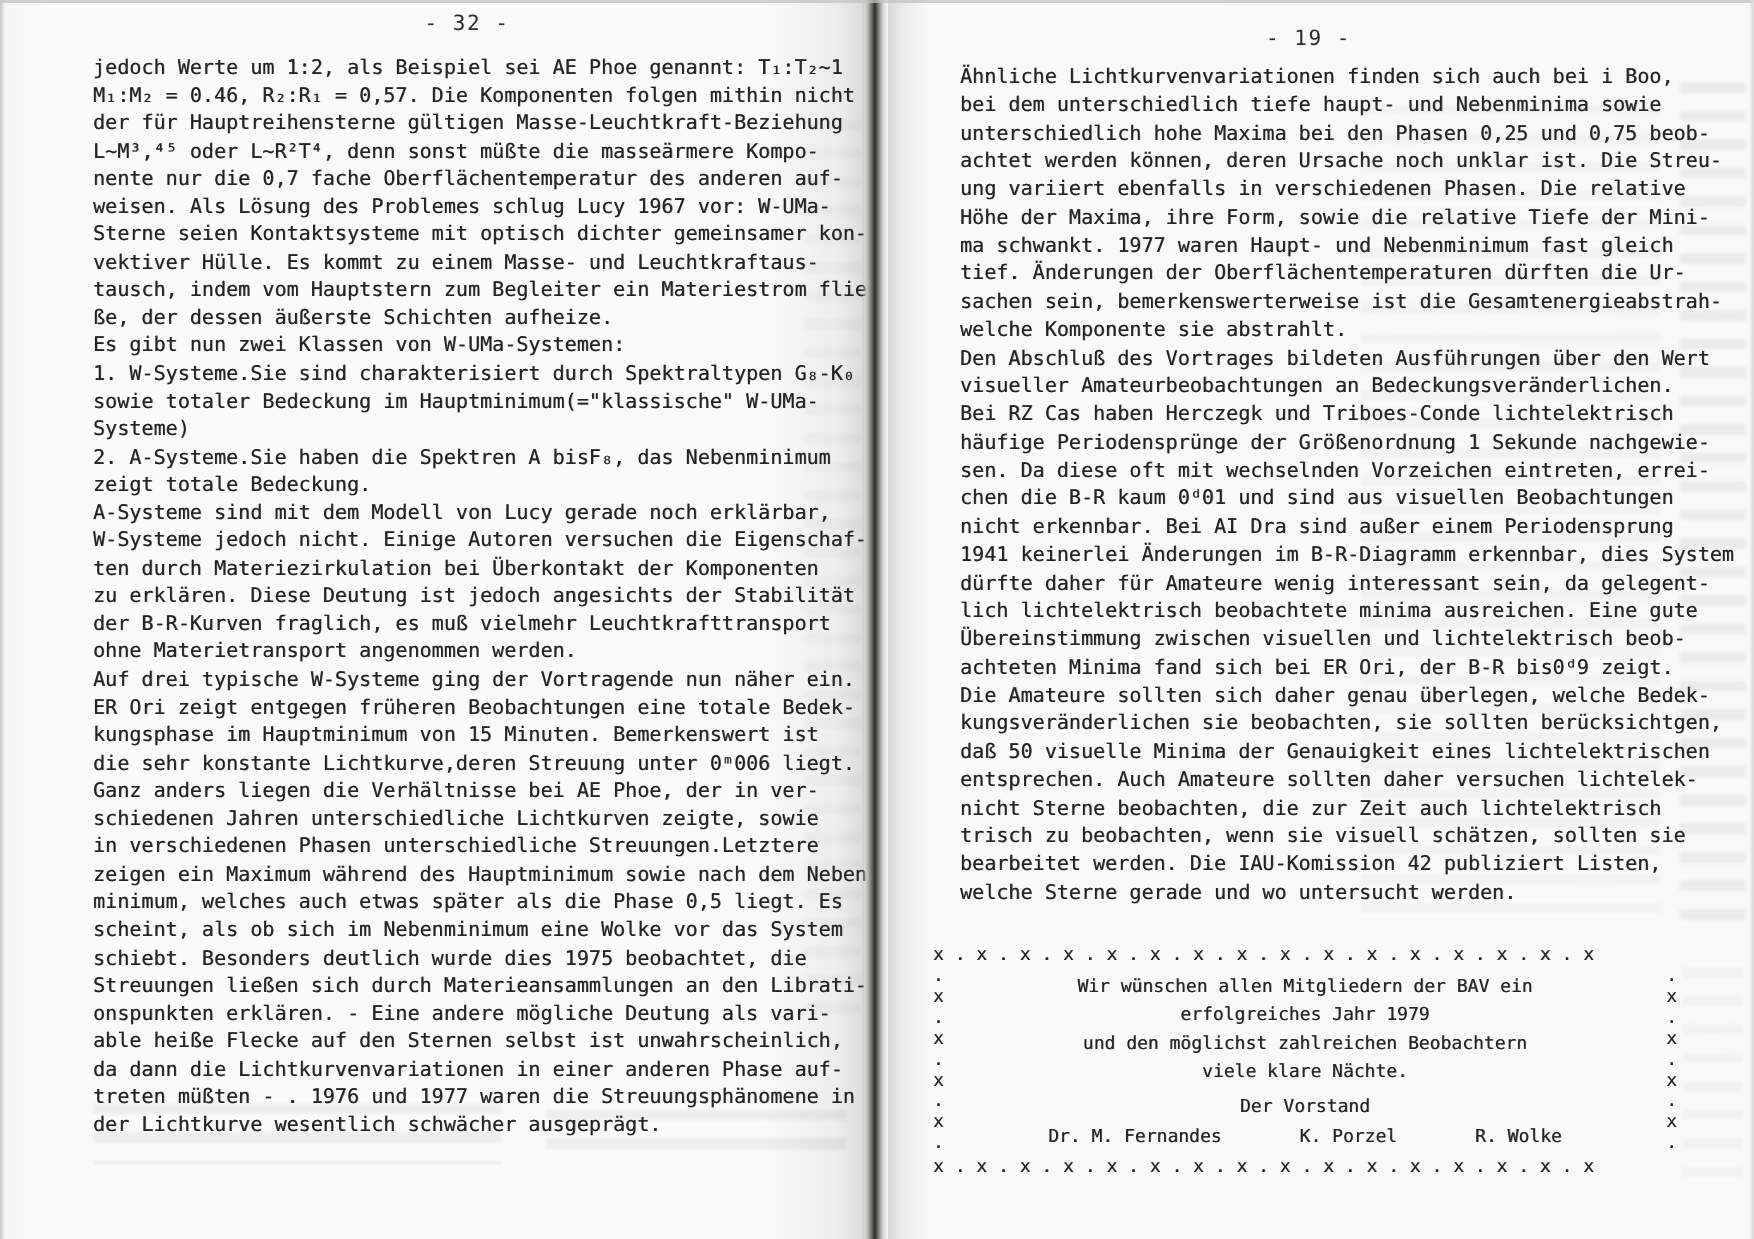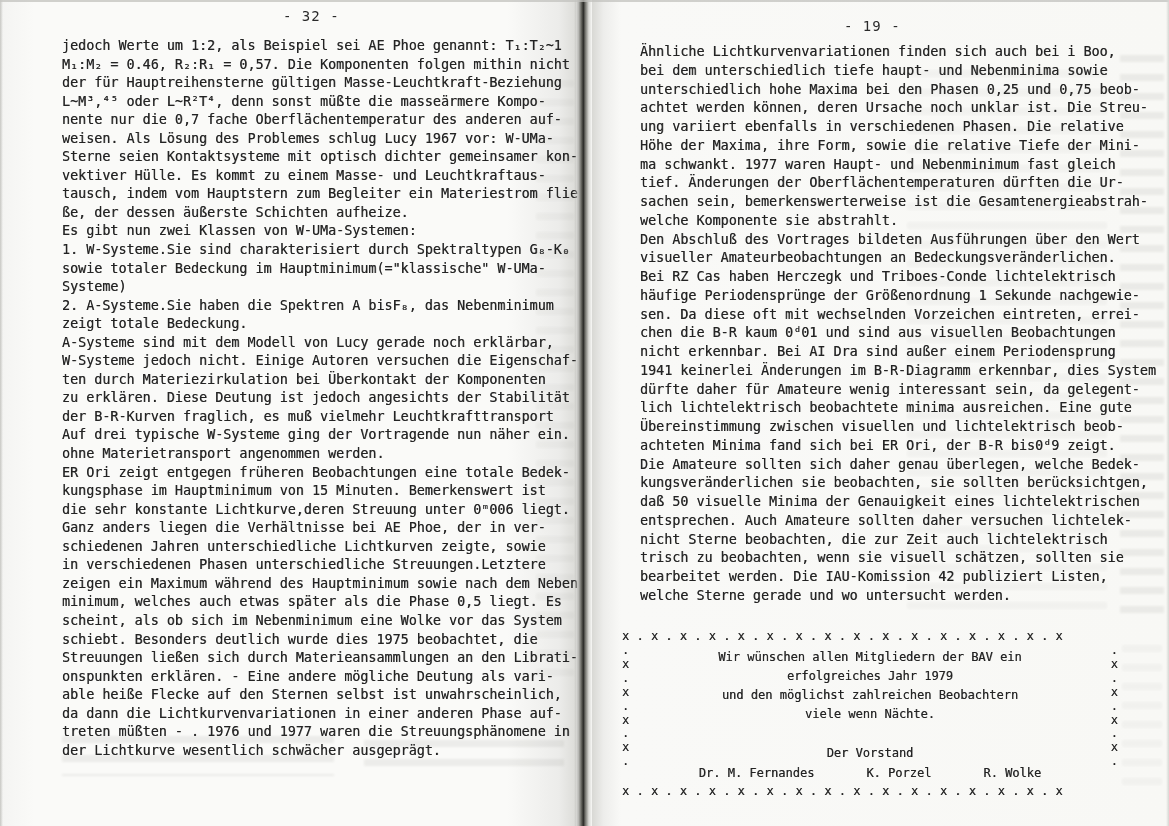--- a/index.html
+++ b/index.html
@@ -42,21 +42,21 @@
 
   
   #greeting-box { position:absolute; left:30px; top:628px; width:496px; font-size:12px; }
   .box-border { white-space:pre; line-height:16px; text-shadow:0.35px 0 0 rgba(35,35,35,.6); }
   .box-middle { display:flex; }
   .box-side { width:16px; }
   .box-side .line { line-height:13.9px; white-space:pre; text-align:left; text-shadow:0.3px 0 0 rgba(35,35,35,.5); }
   .box-side.right .line { text-align:right; }
   .box-content { flex:1; text-align:center; padding-top:4px; }
   .box-content .line { line-height:19px; white-space:pre; text-shadow:0.35px 0 0 rgba(35,35,35,.6); }
-  .vorstand { line-height:19px; margin-top:20px; text-shadow:0.35px 0 0 rgba(35,35,35,.6); }
+  .vorstand { line-height:19px; margin-top:4px; text-shadow:0.35px 0 0 rgba(35,35,35,.6); }
   .signatures { display:flex; justify-content:center; gap:52px; line-height:19px; margin-top:1px; }
   .signatures span { white-space:pre; text-shadow:0.35px 0 0 rgba(35,35,35,.6); }
 
   
   .ghost {
     position:absolute; pointer-events:none; filter:blur(1px); opacity:.5;
     background-image:repeating-linear-gradient(180deg,
       rgba(112,112,106,.20) 0px, rgba(112,112,106,.20) 7px,
       rgba(112,112,106,0) 7px, rgba(112,112,106,0) 19px);
   }
@@ -84,22 +84,22 @@
         <div class="line">1. W-Systeme.Sie sind charakterisiert durch Spektraltypen G₈-K₀</div>
         <div class="line">sowie totaler Bedeckung im Hauptminimum(="klassische" W-UMa-</div>
         <div class="line">Systeme)</div>
         <div class="line">2. A-Systeme.Sie haben die Spektren A bisF₈, das Nebenminimum</div>
         <div class="line">zeigt totale Bedeckung.</div>
         <div class="line">A-Systeme sind mit dem Modell von Lucy gerade noch erklärbar,</div>
         <div class="line">W-Systeme jedoch nicht. Einige Autoren versuchen die Eigenschaf-</div>
         <div class="line">ten durch Materiezirkulation bei Überkontakt der Komponenten</div>
         <div class="line">zu erklären. Diese Deutung ist jedoch angesichts der Stabilität</div>
         <div class="line">der B-R-Kurven fraglich, es muß vielmehr Leuchtkrafttransport</div>
+        <div class="line">ohne Materietransport angenommen werden.</div>
         <div class="line">Auf drei typische W-Systeme ging der Vortragende nun näher ein.</div>
-        <div class="line">ohne Materietransport angenommen werden.</div>
         <div class="line">ER Ori zeigt entgegen früheren Beobachtungen eine totale Bedek-</div>
         <div class="line">kungsphase im Hauptminimum von 15 Minuten. Bemerkenswert ist</div>
         <div class="line">die sehr konstante Lichtkurve,deren Streuung unter 0ᵐ006 liegt.</div>
         <div class="line">Ganz anders liegen die Verhältnisse bei AE Phoe, der in ver-</div>
         <div class="line">schiedenen Jahren unterschiedliche Lichtkurven zeigte, sowie</div>
         <div class="line">in verschiedenen Phasen unterschiedliche Streuungen.Letztere</div>
         <div class="line">zeigen ein Maximum während des Hauptminimum sowie nach dem Neben-</div>
         <div class="line">minimum, welches auch etwas später als die Phase 0,5 liegt. Es</div>
         <div class="line">scheint, als ob sich im Nebenminimum eine Wolke vor das System</div>
         <div class="line">schiebt. Besonders deutlich wurde dies 1975 beobachtet, die</div>
@@ -164,21 +164,21 @@
             <div class="line">x</div>
             <div class="line">.</div>
             <div class="line">x</div>
             <div class="line">.</div>
           </div>
         <div class="box-content">
           <div>
               <div class="line">Wir wünschen allen Mitgliedern der BAV ein</div>
               <div class="line">erfolgreiches Jahr 1979</div>
               <div class="line">und den möglichst zahlreichen Beobachtern</div>
-              <div class="line">viele wenn Nächte.</div>
+              <div class="line">viele klare Nächte.</div>
             </div>
           <div class="vorstand">Der Vorstand</div>
           <div class="signatures">
             <span>Dr. M. Fernandes</span>
             <span>K. Porzel</span>
             <span>R. Wolke</span>
           </div>
         </div>
         <div class="box-side right">
             <div class="line">.</div>

